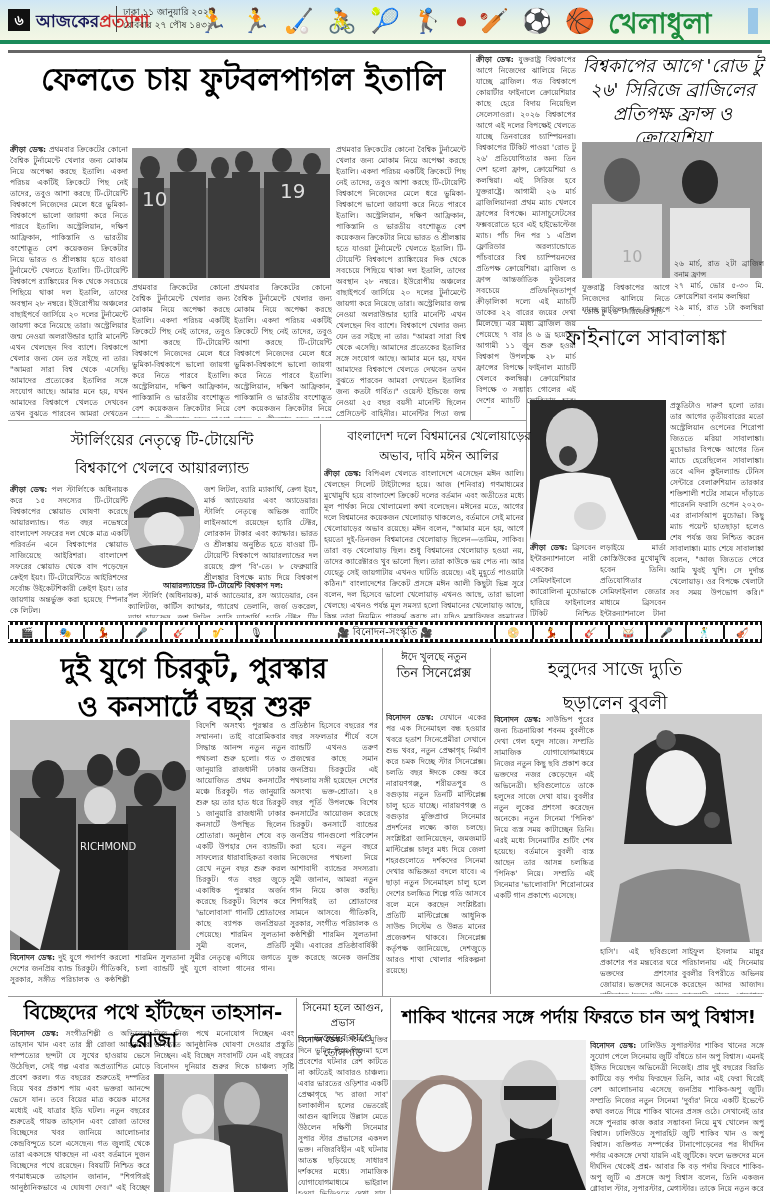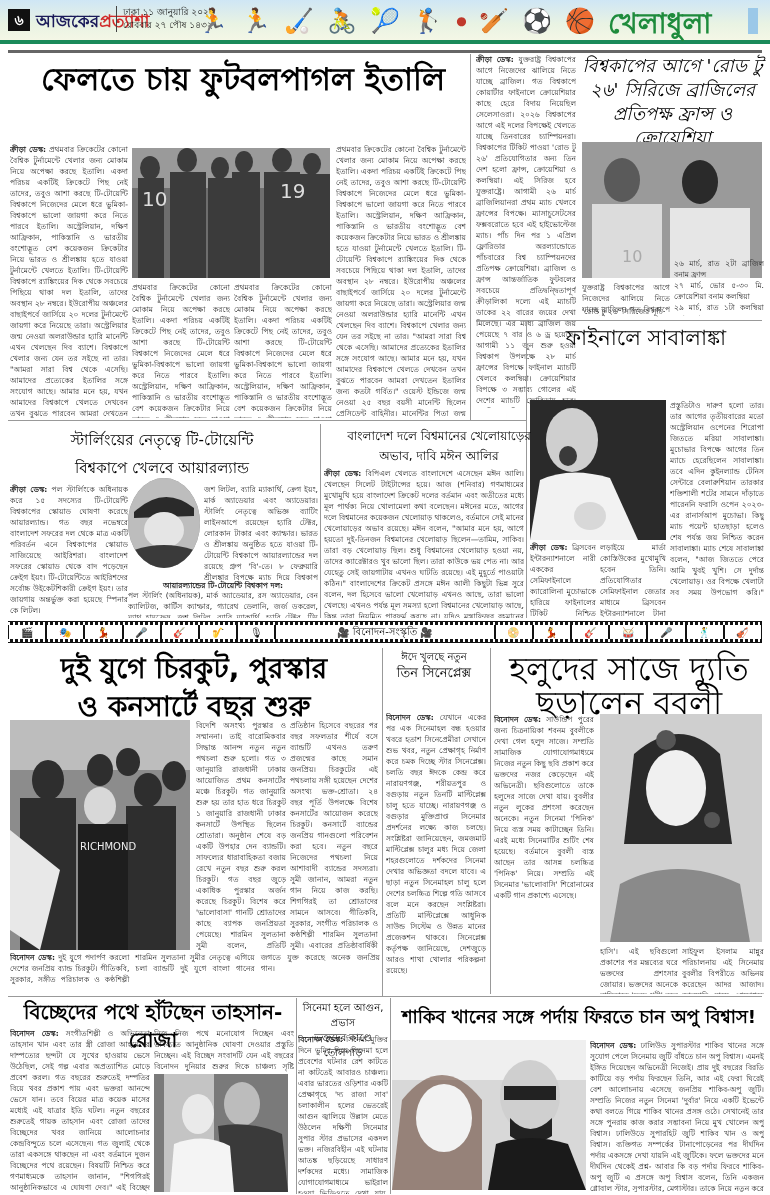--- a/index.html
+++ b/index.html
@@ -254,21 +254,21 @@
   <div>ঈদে খুলছে নতুন</div>
   <div style="font-size:13px;line-height:18px;">তিন সিনেপ্লেক্স</div>
 </div>
 <div class="col-text" style="left:386px;top:712px;width:100px;height:310px;">
   <span class="byline">বিনোদন ডেস্ক:</span>
   <span>যেখানে একের পর এক সিনেমাহল বন্ধ হওয়ার খবরে হতাশ সিনেপ্রেমীরা সেখানে শুভ খবর, নতুন প্রেক্ষাগৃহ নির্মাণ করে চমক দিচ্ছে স্টার সিনেপ্লেক্স। চলতি বছর ঈদকে কেন্দ্র করে নারায়ণগঞ্জ, শরীয়তপুর ও বগুড়ায় নতুন তিনটি মাল্টিপ্লেক্স চালু হতে যাচ্ছে। নারায়ণগঞ্জ ও বগুড়ার মুক্তিপ্রাপ্ত সিনেমার প্রদর্শনের লক্ষ্যে কাজ চলছে। সংশ্লিষ্টরা জানিয়েছেন, জমজমাট মাল্টিপ্লেক্স চালুর মধ্য দিয়ে জেলা শহরগুলোতে দর্শকদের সিনেমা দেখার অভিজ্ঞতা বদলে যাবে। এ ছাড়া নতুন সিনেমাহল চালু হলে দেশের চলচ্চিত্র শিল্পে গতি আসবে বলে মনে করছেন সংশ্লিষ্টরা। প্রতিটি মাল্টিপ্লেক্সে আধুনিক সাউন্ড সিস্টেম ও উন্নত মানের প্রজেকশন থাকবে। সিনেপ্লেক্স কর্তৃপক্ষ জানিয়েছে, দেশজুড়ে আরও শাখা খোলার পরিকল্পনা রয়েছে।</span>
 </div>
 
 <div class="vline" style="left:490px;top:648px;height:346px;"></div>
 
-<div class="headline" style="left:494px;top:652px;width:270px;font-size:32px;line-height:34px;font-weight:normal;">
+<div class="headline" style="left:480px;top:652px;width:270px;font-size:18px;line-height:34px;font-weight:normal;">
   <div>হলুদের সাজে দ্যুতি</div>
   <div>ছড়ালেন বুবলী</div>
 </div>
 <div class="col-text" style="left:494px;top:714px;width:100px;height:282px;">
   <span class="byline">বিনোদন ডেস্ক:</span>
   <span>সাউন্ডিপ পুরের জন্য চিত্রনায়িকা শবনম বুবলীকে দেখা গেল হলুদ সাজে। সম্প্রতি সামাজিক যোগাযোগমাধ্যমে নিজের নতুন কিছু ছবি প্রকাশ করে ভক্তদের নজর কেড়েছেন এই অভিনেত্রী। ছবিগুলোতে তাকে হলুদের সাজে দেখা যায়। বুবলীর নতুন লুকের প্রশংসা করেছেন অনেকে। নতুন সিনেমা 'পিনিক' নিয়ে ব্যস্ত সময় কাটাচ্ছেন তিনি। এরই মধ্যে সিনেমাটির শুটিং শেষ হয়েছে। বর্তমানে বুবলী ব্যস্ত আছেন তার আসন্ন চলচ্চিত্র 'পিনিক' নিয়ে। সম্প্রতি এই সিনেমার 'ভালোবাসি' শিরোনামের একটি গান প্রকাশ্যে এসেছে।</span>
 </div>
 <div class="photo" style="left:600px;top:714px;width:162px;height:228px;">
   <svg viewBox="0 0 162 228" preserveAspectRatio="none">
     <rect width="162" height="228" fill="#cfcfcf"></rect>

